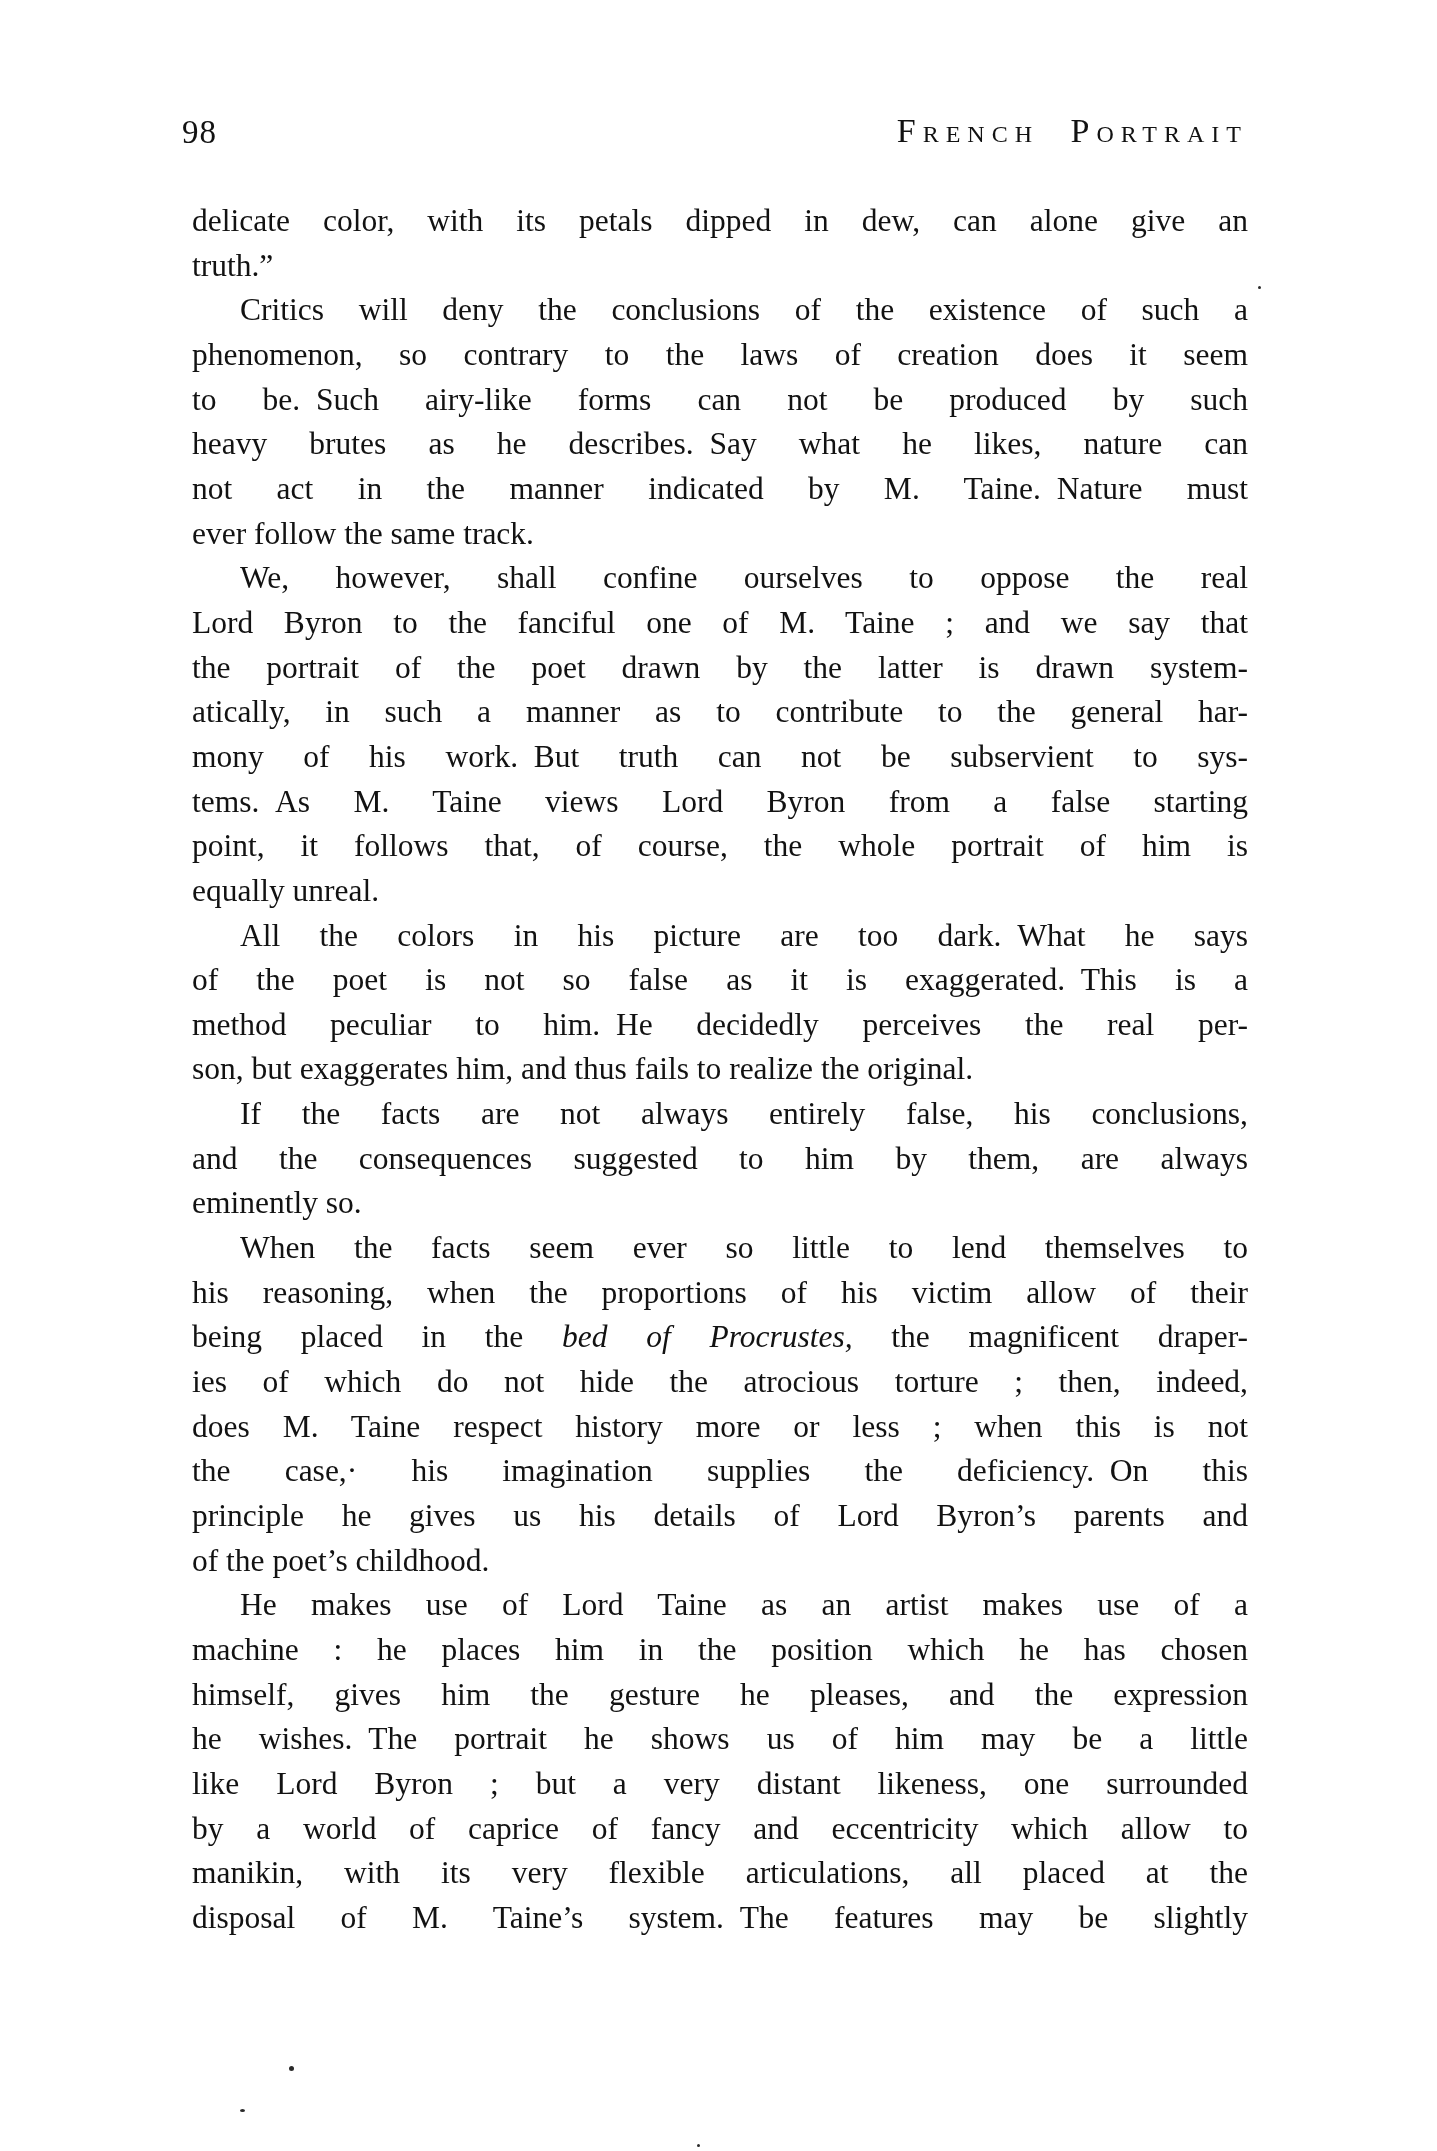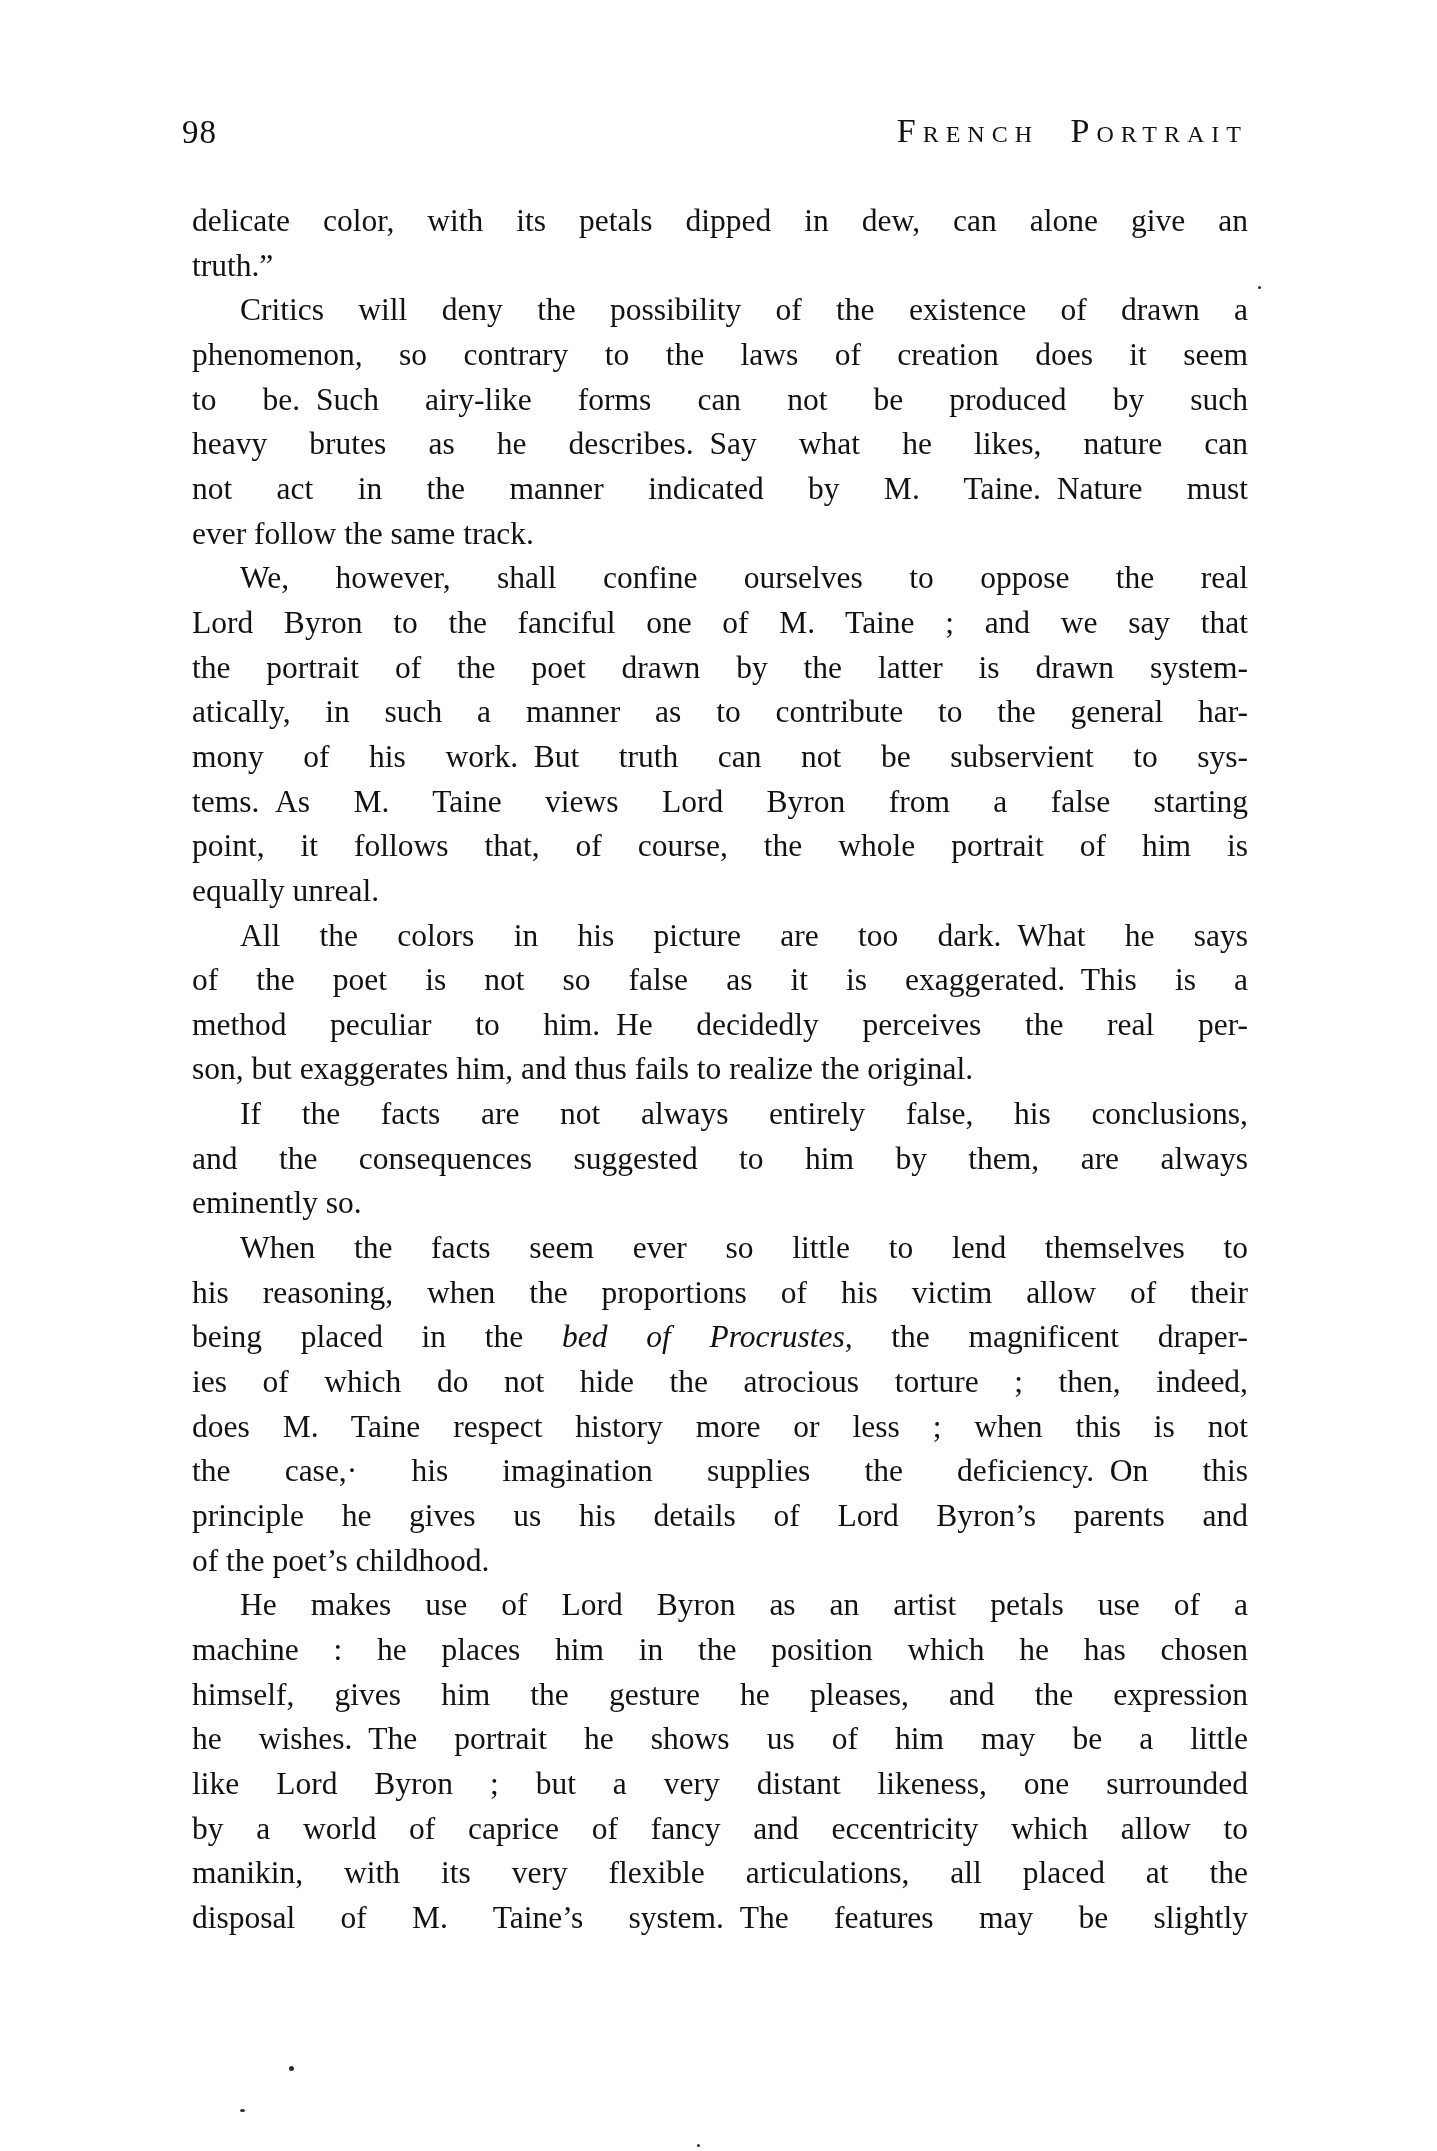--- a/index.html
+++ b/index.html
@@ -66,21 +66,21 @@
   <div class="header">
     <span class="pagenum">98</span>
     <span class="running-head">French Portrait</span>
   </div>
   <div class="body">
       <div class="para">
         <div class="pline"><span>delicate color, with its petals dipped in dew, can alone give an</span></div>
         <div class="pline end"><span>truth.”</span></div>
       </div>
       <div class="para indent">
-        <div class="pline"><span>Critics will deny the possibility of the existence of drawn a</span></div>
+        <div class="pline"><span>Critics will deny the conclusions of the existence of such a</span></div>
         <div class="pline"><span>phenomenon, so contrary to the laws of creation does it seem</span></div>
         <div class="pline"><span>to be. Such airy-like forms can not be produced by such</span></div>
         <div class="pline"><span>heavy brutes as he describes. Say what he likes, nature can</span></div>
         <div class="pline"><span>not act in the manner indicated by M. Taine. Nature must</span></div>
         <div class="pline end"><span>ever follow the same track.</span></div>
       </div>
       <div class="para indent">
         <div class="pline"><span>We, however, shall confine ourselves to oppose the real</span></div>
         <div class="pline"><span>Lord Byron to the fanciful one of M. Taine ; and we say that</span></div>
         <div class="pline"><span>the portrait of the poet drawn by the latter is drawn system-</span></div>
@@ -105,21 +105,21 @@
         <div class="pline"><span>When the facts seem ever so little to lend themselves to</span></div>
         <div class="pline"><span>his reasoning, when the proportions of his victim allow of their</span></div>
         <div class="pline"><span>being placed in the </span><i>bed of Procrustes,</i><span> the magnificent draper-</span></div>
         <div class="pline"><span>ies of which do not hide the atrocious torture ; then, indeed,</span></div>
         <div class="pline"><span>does M. Taine respect history more or less ; when this is not</span></div>
         <div class="pline"><span>the case,· his imagination supplies the deficiency. On this</span></div>
         <div class="pline"><span>principle he gives us his details of Lord Byron’s parents and</span></div>
         <div class="pline end"><span>of the poet’s childhood.</span></div>
       </div>
       <div class="para indent">
-        <div class="pline"><span>He makes use of Lord Byron as an artist petals use of a</span></div>
+        <div class="pline"><span>He makes use of Lord Taine as an artist makes use of a</span></div>
         <div class="pline"><span>machine : he places him in the position which he has chosen</span></div>
         <div class="pline"><span>himself, gives him the gesture he pleases, and the expression</span></div>
         <div class="pline"><span>he wishes. The portrait he shows us of him may be a little</span></div>
         <div class="pline"><span>like Lord Byron ; but a very distant likeness, one surrounded</span></div>
         <div class="pline"><span>by a world of caprice of fancy and eccentricity which allow to</span></div>
         <div class="pline"><span>manikin, with its very flexible articulations, all placed at the</span></div>
         <div class="pline"><span>disposal of M. Taine’s system. The features may be slightly</span></div>
       </div>
     </div>
 

